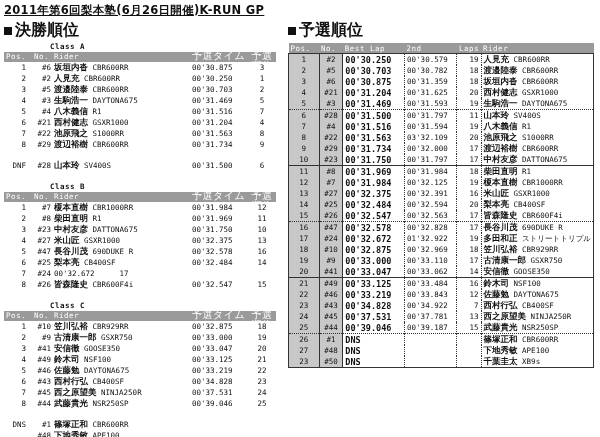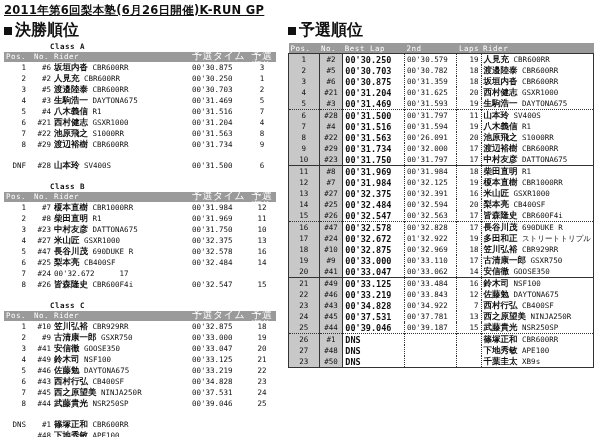--- a/index.html
+++ b/index.html
@@ -336,21 +336,21 @@
     <td class="no">#4</td>
     <td class="best">00'31.516</td>
     <td class="second">00'31.594</td>
     <td class="laps">19</td>
     <td class="rider"><span class="jp">八木義信</span> <span>R1</span></td>
         </tr>
         <tr>
           <td class="pos">8</td>
     <td class="no">#22</td>
     <td class="best">00'31.563</td>
-    <td class="second">00'26.091</td>
+    <td class="second">03'32.109</td>
     <td class="laps">20</td>
     <td class="rider"><span class="jp">池原飛之</span> <span>S1000RR</span></td>
         </tr>
         <tr>
           <td class="pos">9</td>
     <td class="no">#29</td>
     <td class="best">00'31.734</td>
     <td class="second">00'32.000</td>
     <td class="laps">17</td>
     <td class="rider"><span class="jp">渡辺裕樹</span> <span>CBR600RR</span></td>

